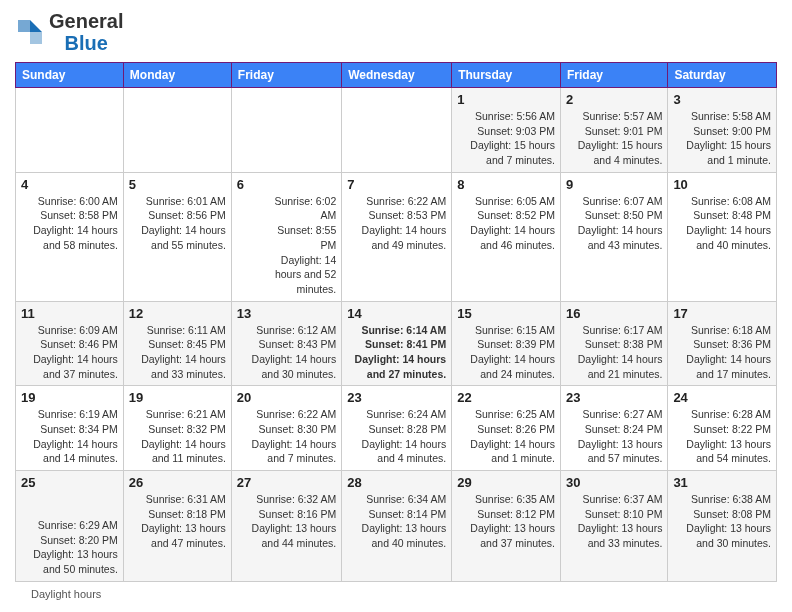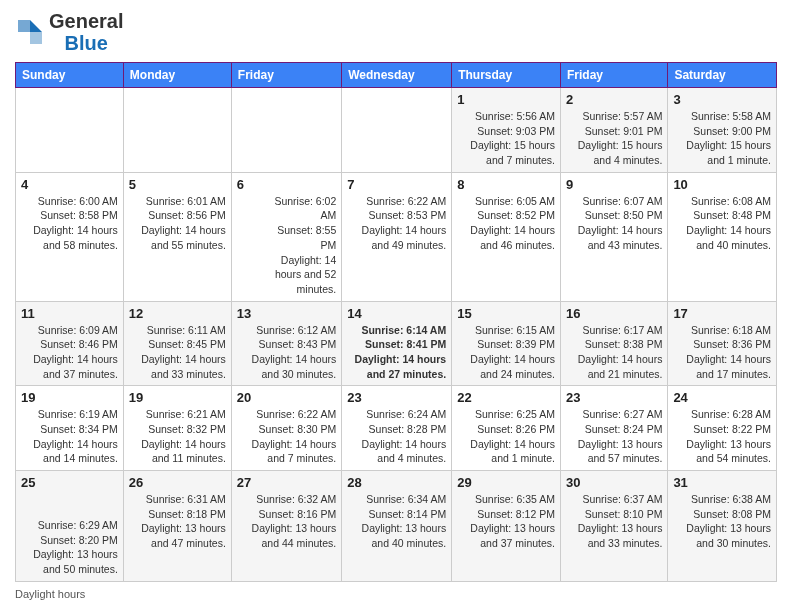--- a/index.html
+++ b/index.html
@@ -86,20 +86,21 @@
       line-height: 1.4;
       text-align: right;
     }
     .empty-cell {
       background: #fff !important;
     }
     .footer {
       margin-top: 6px;
       font-size: 11px;
       color: #555;
+      margin-left: 16px;
     }
   </style>
 </head>
 <body>
 
 <div class="header">
   <div class="logo">
     <div class="logo-icon">
       <svg viewBox="0 0 30 30" width="30" height="30">
         <polygon points="15,3 27,15 15,15" fill="#1a6eb5"></polygon>

